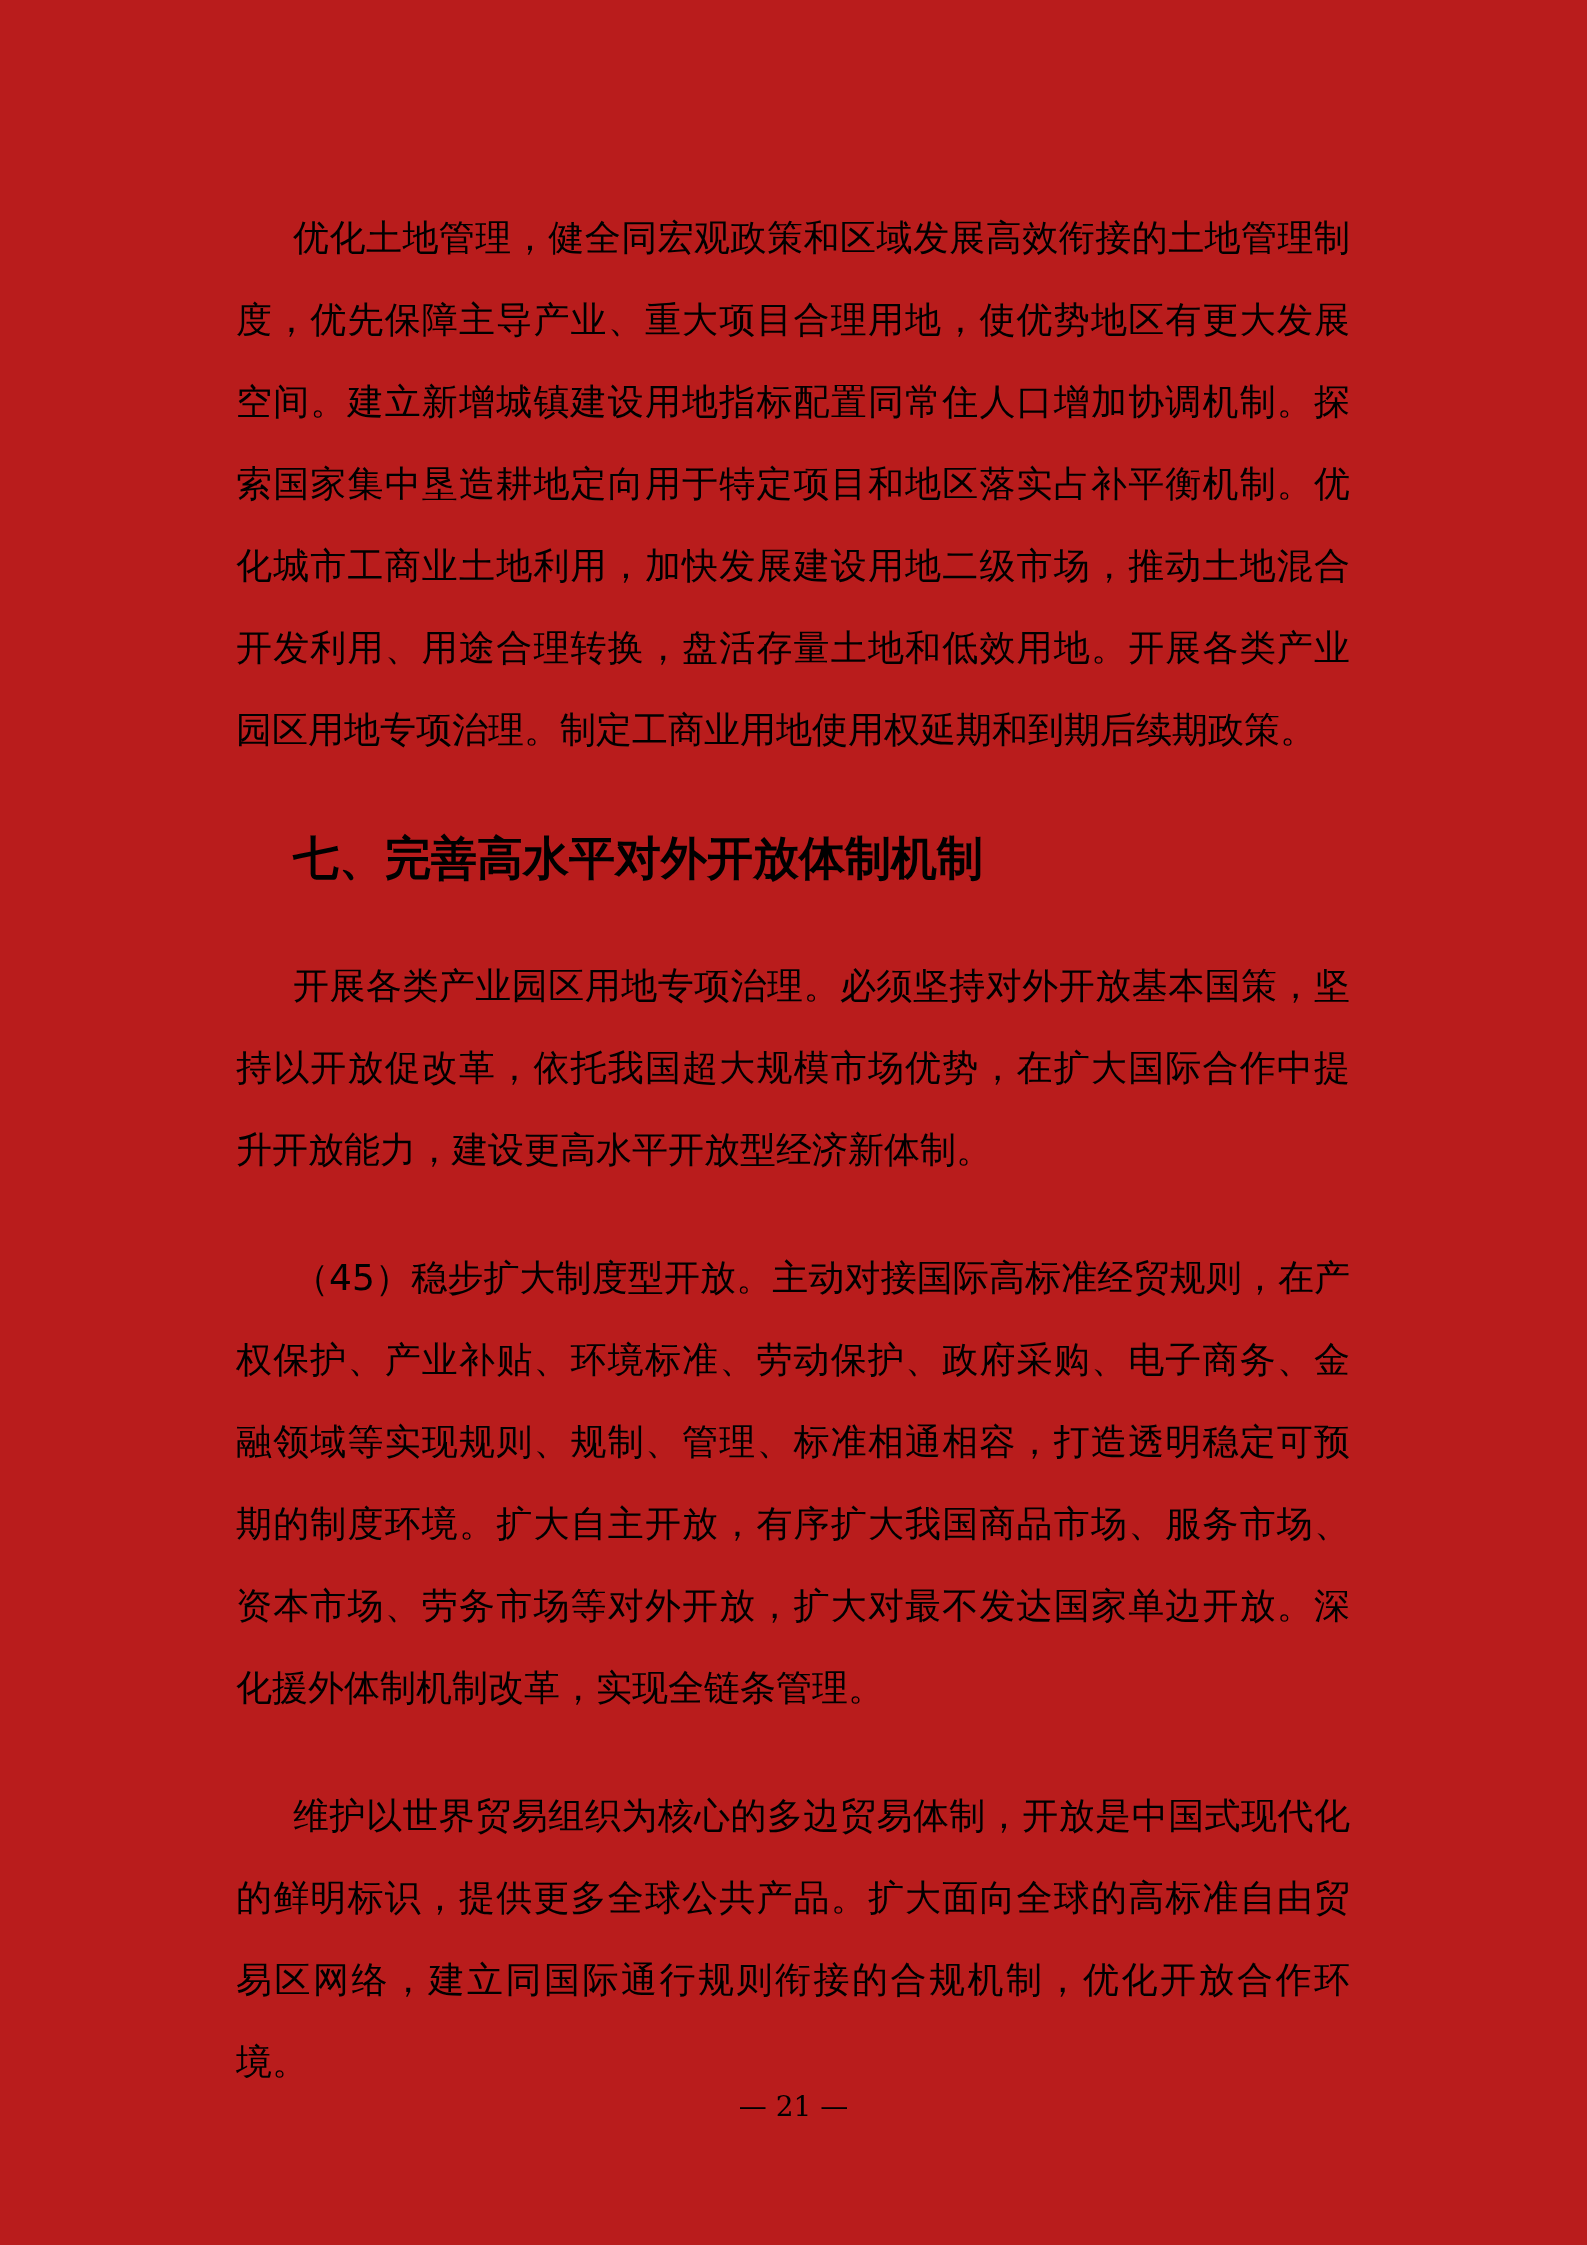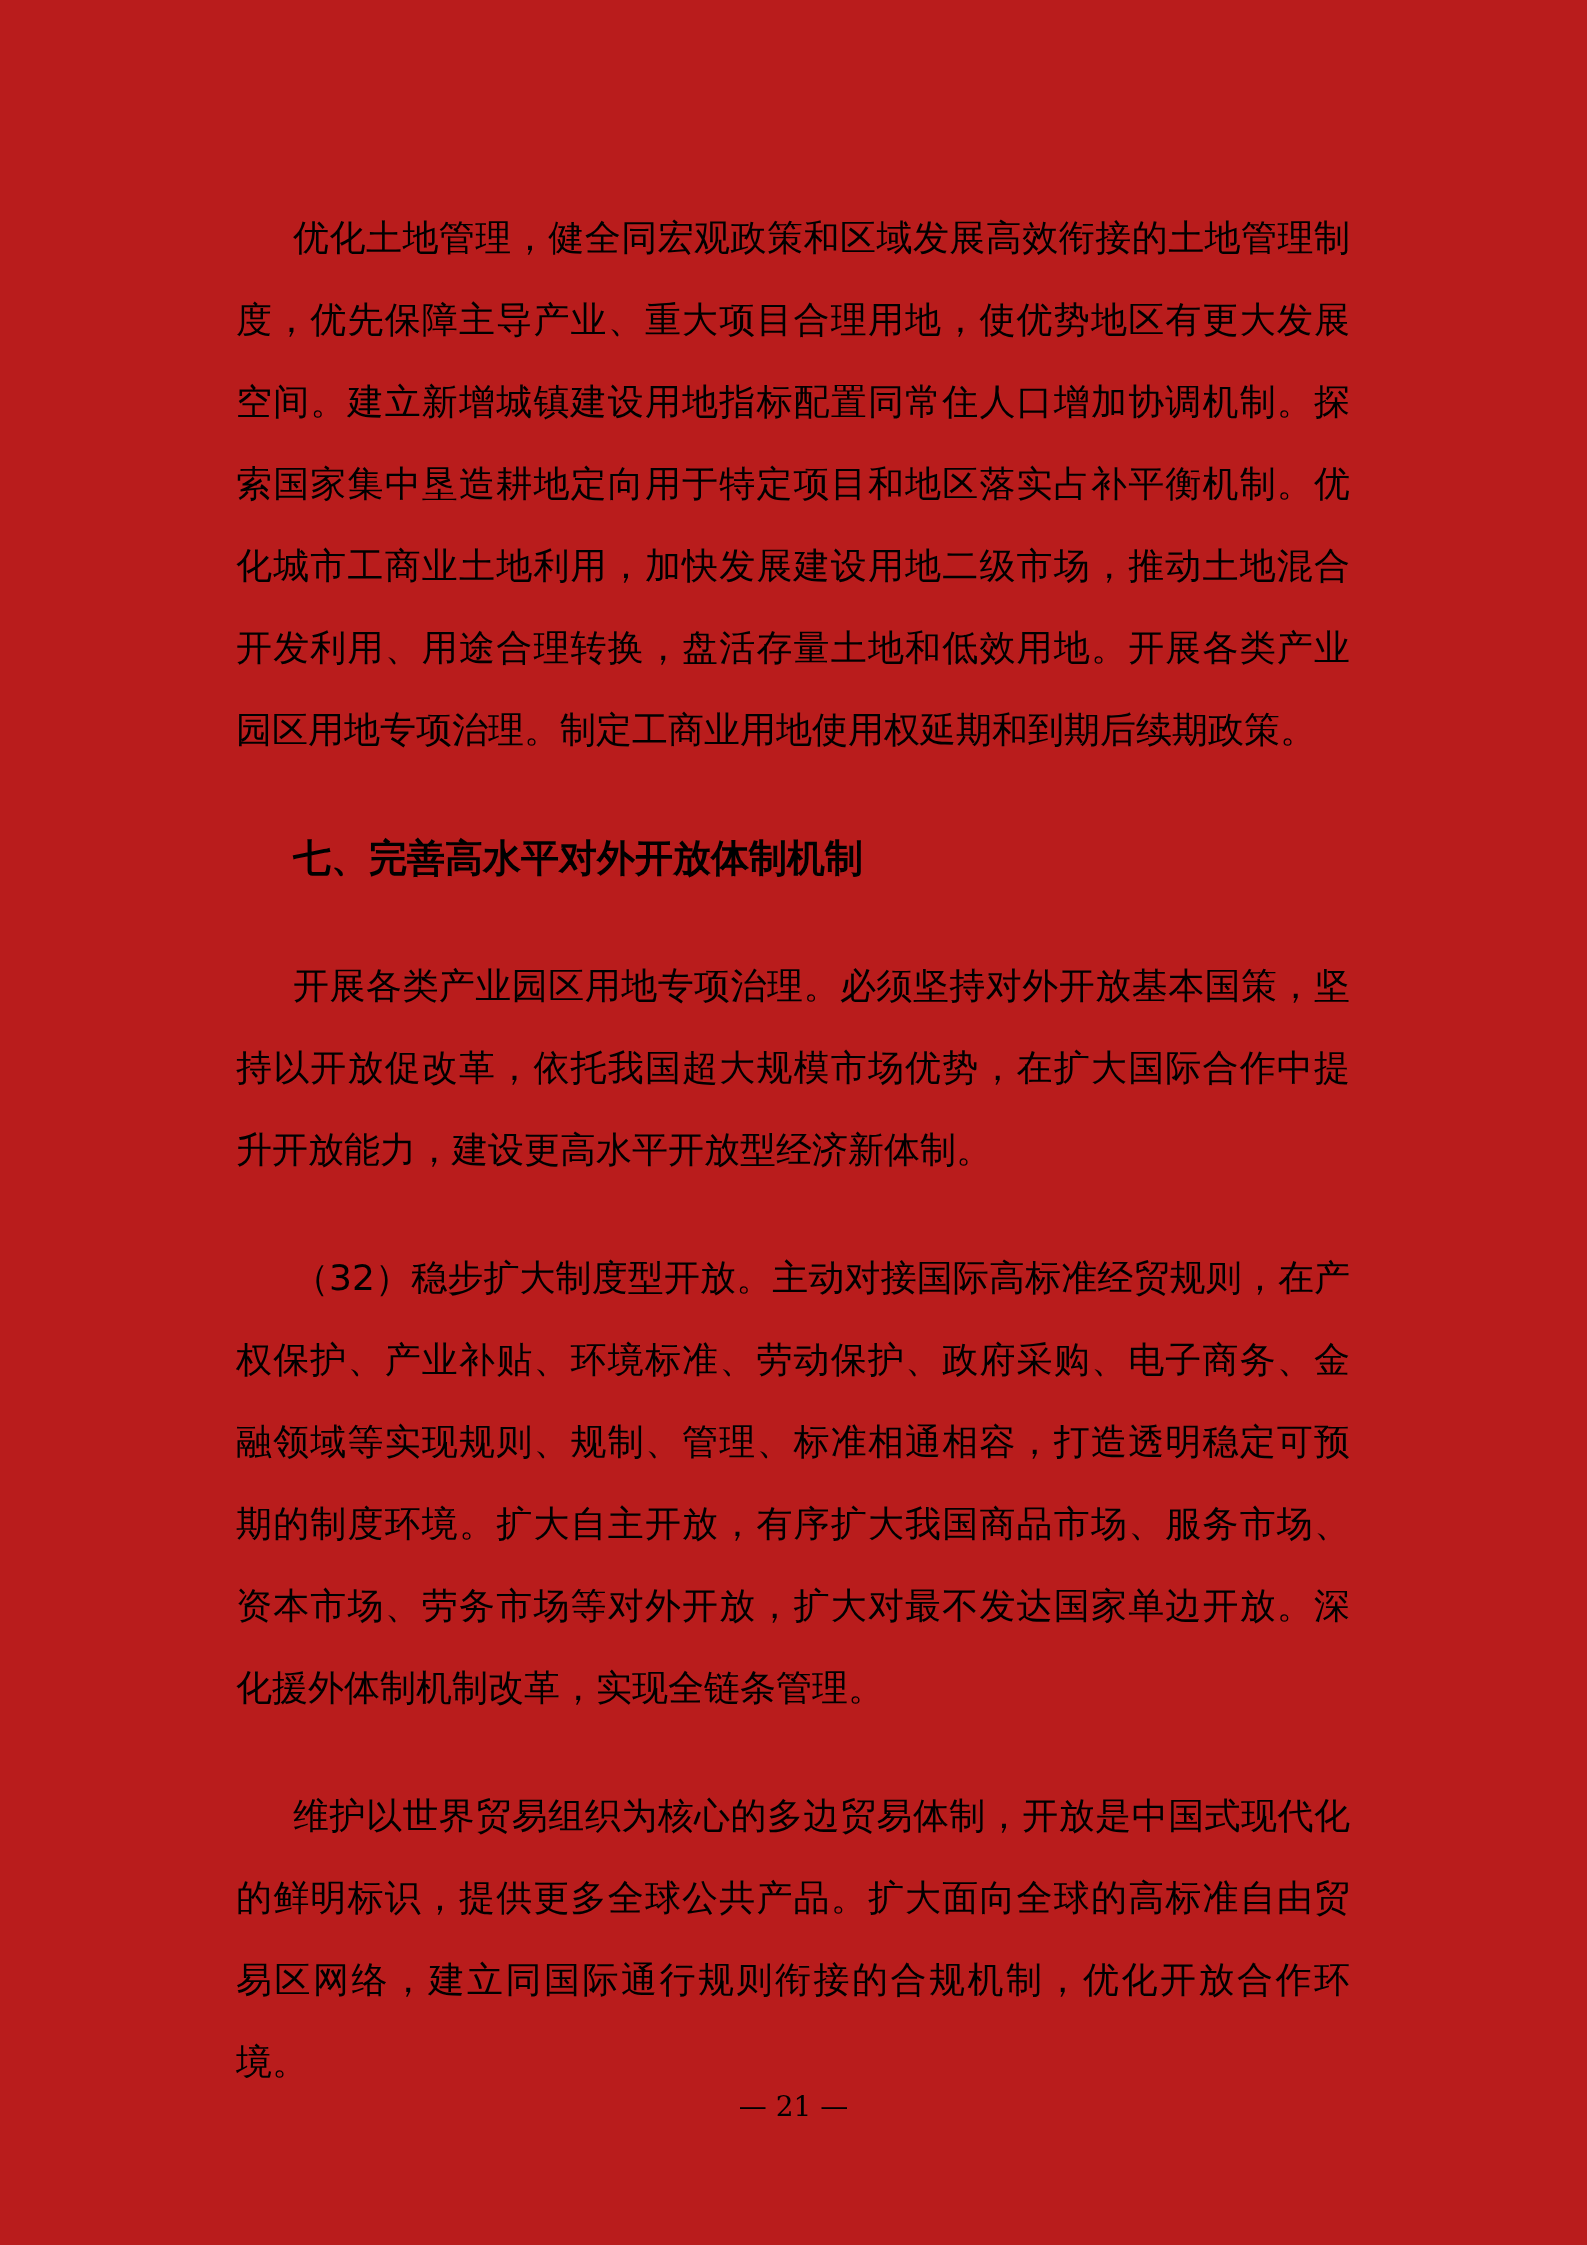--- a/index.html
+++ b/index.html
@@ -29,21 +29,21 @@
     line-height: 82px;
     letter-spacing: 0px;
     text-align: justify;
     text-justify: inter-ideograph;
     text-indent: 57px;
     color: #000000;
     word-break: break-all;
   }
   .section-heading {
     margin: 8px 0 46px 0;
-    font-size: 38px;
+    font-size: 46px;
     line-height: 82px;
     font-weight: bold;
     text-indent: 57px;
     color: #000000;
   }
   .footer {
     position: absolute;
     left: 0;
     top: 2088px;
     width: 100%;
@@ -58,19 +58,19 @@
 <body>
 
 <div class="page">
   <div class="content">
     <p class="body-para">优化土地管理，健全同宏观政策和区域发展高效衔接的土地管理制度，优先保障主导产业、重大项目合理用地，使优势地区有更大发展空间。建立新增城镇建设用地指标配置同常住人口增加协调机制。探索国家集中垦造耕地定向用于特定项目和地区落实占补平衡机制。优化城市工商业土地利用，加快发展建设用地二级市场，推动土地混合开发利用、用途合理转换，盘活存量土地和低效用地。开展各类产业园区用地专项治理。制定工商业用地使用权延期和到期后续期政策。</p>
 
     <h2 class="section-heading">七、完善高水平对外开放体制机制</h2>
 
     <p class="body-para">开展各类产业园区用地专项治理。必须坚持对外开放基本国策，坚持以开放促改革，依托我国超大规模市场优势，在扩大国际合作中提升开放能力，建设更高水平开放型经济新体制。</p>
 
-    <p class="body-para">（32）稳步扩大制度型开放。主动对接国际高标准经贸规则，在产权保护、产业补贴、环境标准、劳动保护、政府采购、电子商务、金融领域等实现规则、规制、管理、标准相通相容，打造透明稳定可预期的制度环境。扩大自主开放，有序扩大我国商品市场、服务市场、资本市场、劳务市场等对外开放，扩大对最不发达国家单边开放。深化援外体制机制改革，实现全链条管理。</p>
+    <p class="body-para">（45）稳步扩大制度型开放。主动对接国际高标准经贸规则，在产权保护、产业补贴、环境标准、劳动保护、政府采购、电子商务、金融领域等实现规则、规制、管理、标准相通相容，打造透明稳定可预期的制度环境。扩大自主开放，有序扩大我国商品市场、服务市场、资本市场、劳务市场等对外开放，扩大对最不发达国家单边开放。深化援外体制机制改革，实现全链条管理。</p>
 
     <p class="body-para">维护以世界贸易组织为核心的多边贸易体制，开放是中国式现代化的鲜明标识，提供更多全球公共产品。扩大面向全球的高标准自由贸易区网络，建立同国际通行规则衔接的合规机制，优化开放合作环境。</p>
   </div>
 
   <div class="footer">— 21 —</div>
 </div>
 
 </body></html>

